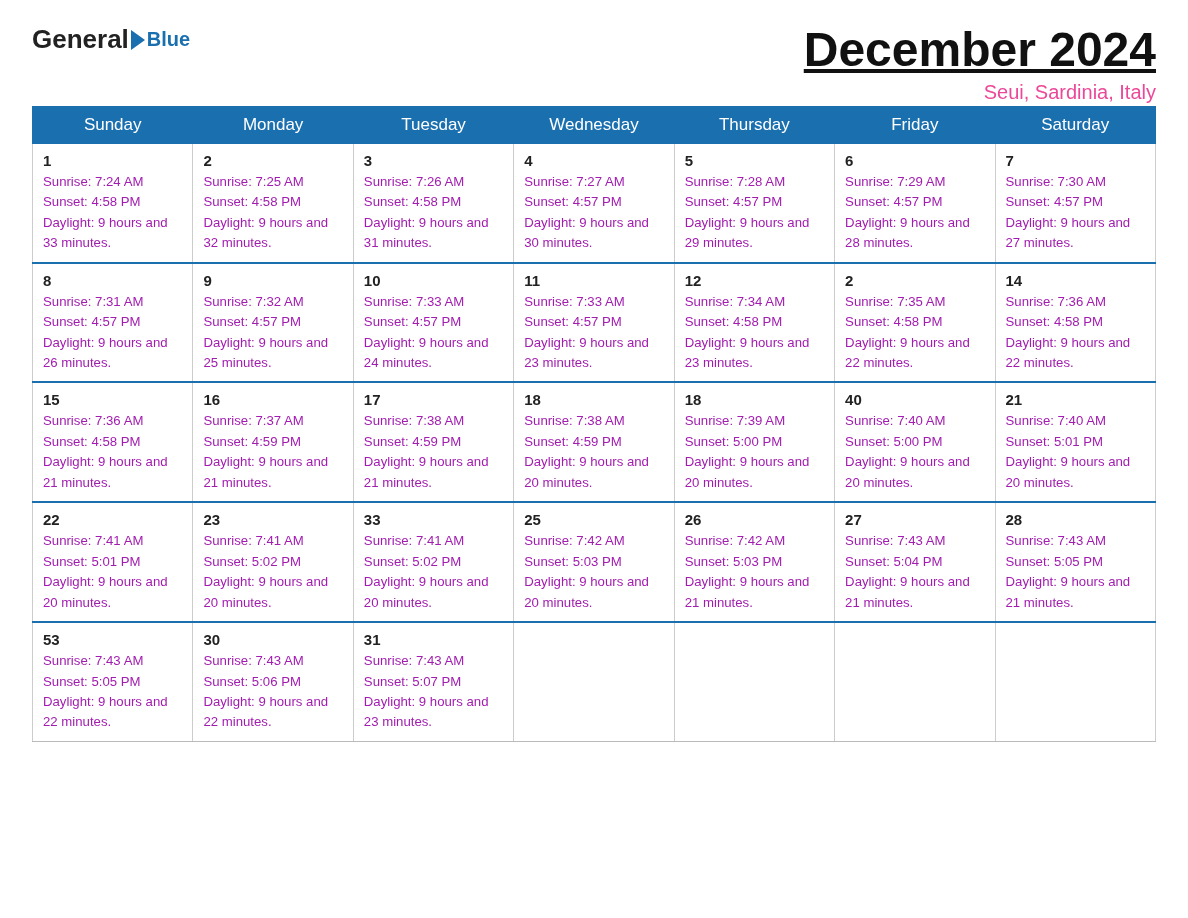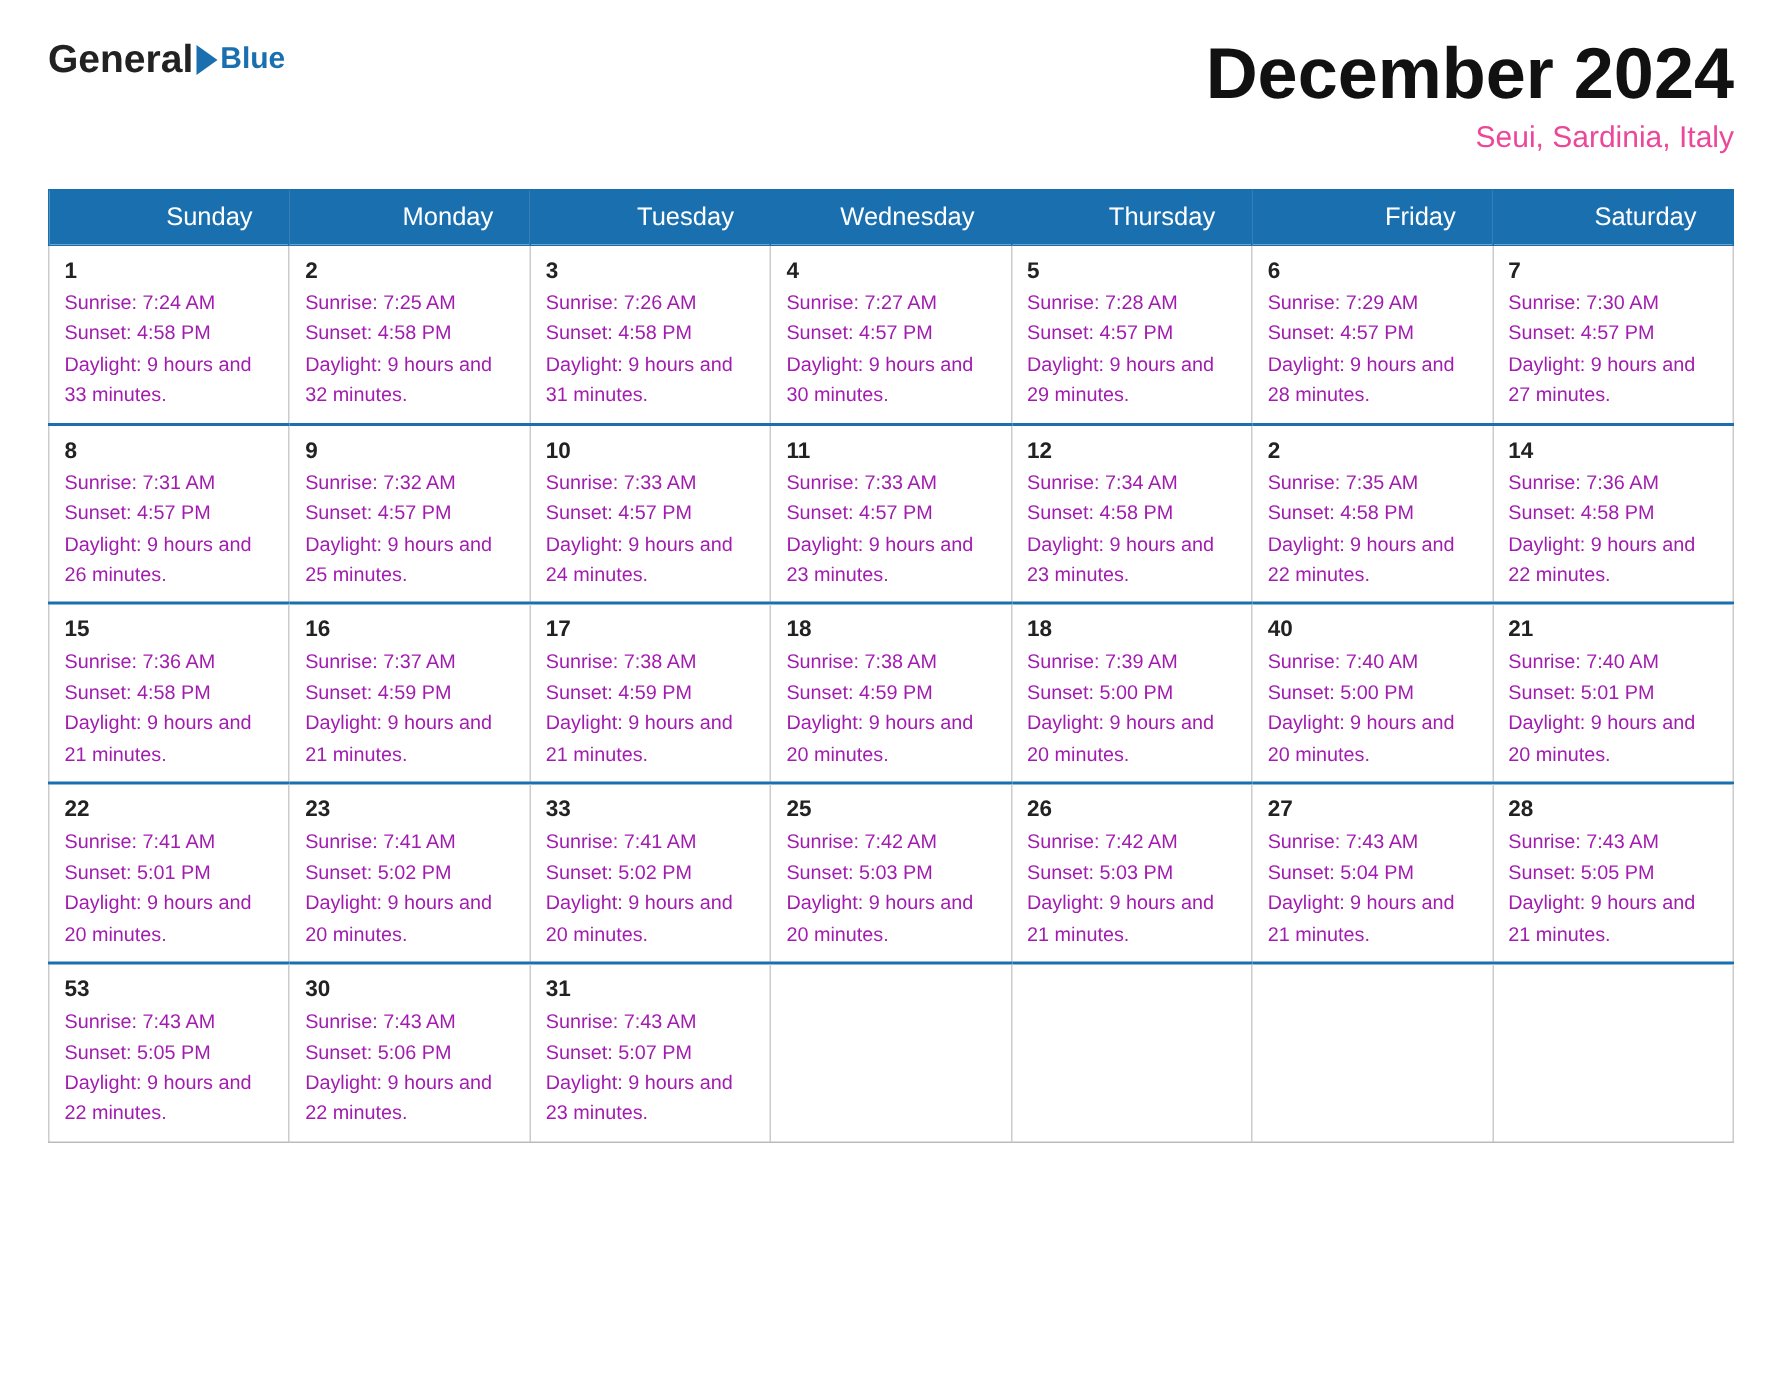--- a/index.html
+++ b/index.html
@@ -7,21 +7,21 @@
       font-family: Arial, sans-serif;
       background: #fff;
       padding: 24px 32px;
       width: 1188px;
       min-height: 918px;
     }
     .header {
       display: flex;
       justify-content: space-between;
       align-items: flex-start;
-      margin-bottom: 22px;
+      margin-bottom: 2px;
     }
     .logo {
       display: flex;
       flex-direction: column;
       align-items: flex-start;
     }
     .logo-text {
       display: flex;
       align-items: center;
       font-size: 26px;
@@ -45,38 +45,39 @@
       font-weight: bold;
     }
     .title-block {
       text-align: right;
     }
     .title-block h1 {
       font-size: 48px;
       font-weight: bold;
       color: #111;
       line-height: 1.1;
+      text-decoration: underline;
     }
     .title-block .subtitle {
       font-size: 20px;
       color: #ec4899;
       margin-top: 4px;
     }
     .calendar {
       width: 100%;
       border-collapse: collapse;
       border: 1px solid #bbb;
     }
     .calendar th {
       background-color: #1a6faf;
       color: #fff;
       font-size: 17px;
       font-weight: normal;
       padding: 8px 24px;
-      text-align: right;
+      text-align: center;
       border: 1px solid #1a6faf;
     }
     .calendar td {
       vertical-align: top;
       padding: 8px 10px;
       border: 1px solid #ccc;
       width: 14.28%;
       font-size: 13.5px;
       color: #222;
       background: #fff;

